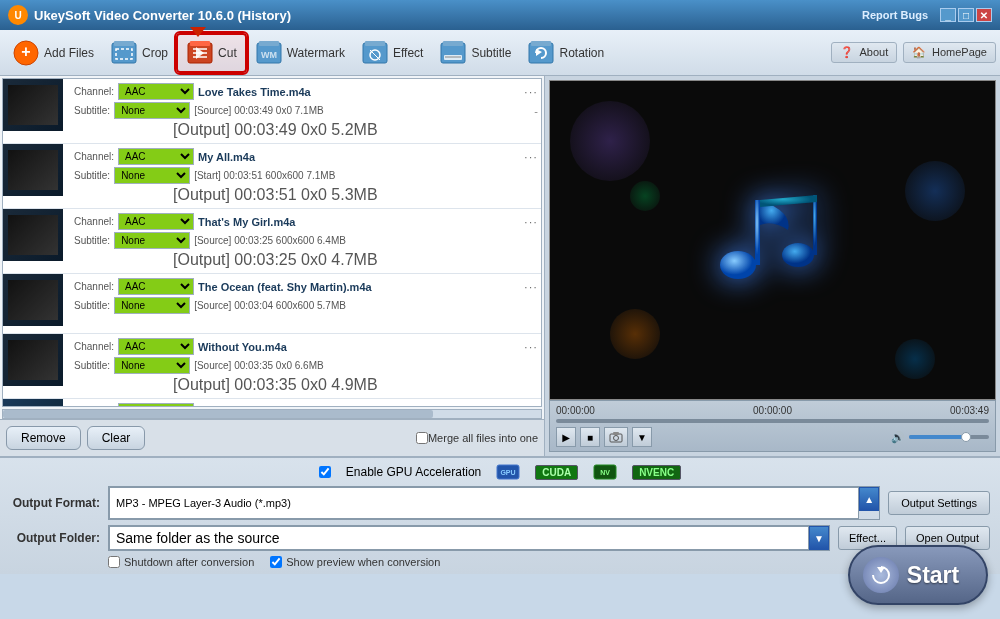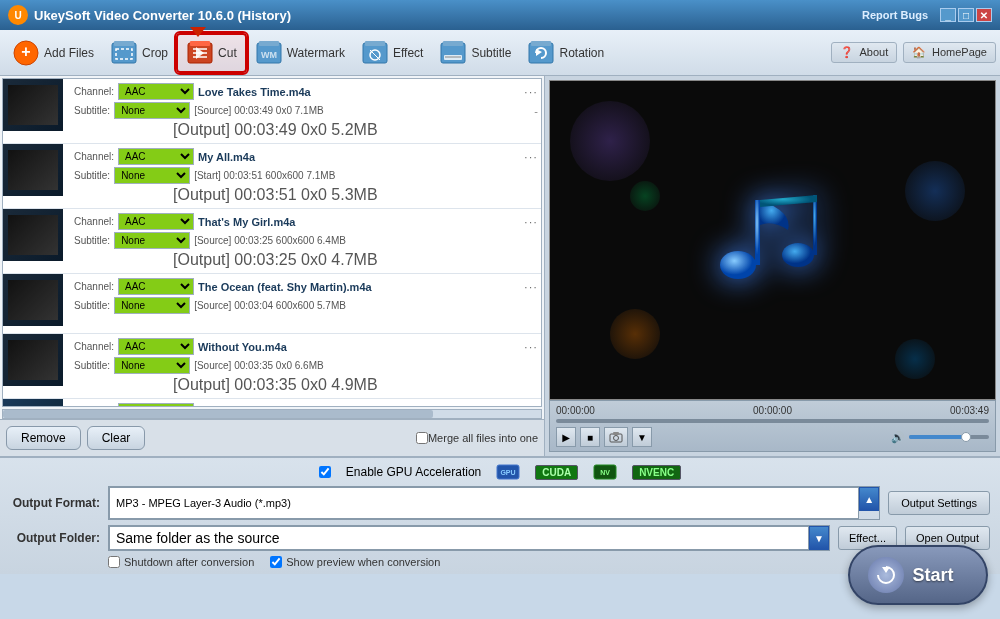--- a/index.html
+++ b/index.html
@@ -333,21 +333,21 @@
       bottom: 55px;
     }
     .start-btn {
       background: linear-gradient(to bottom, #8899bb, #556688);
       border: 2px solid #334466;
       border-radius: 30px;
       padding: 10px 24px 10px 10px;
       display: flex; align-items: center; gap: 8px;
       cursor: pointer;
       color: white;
-      font-size: 18px;
+      font-size: 23px;
       font-weight: bold;
       text-shadow: 0 1px 2px rgba(0,0,0,0.5);
       box-shadow: 0 3px 8px rgba(0,0,0,0.3);
       min-width: 140px;
       justify-content: center;
     }
     .start-icon {
       width: 36px; height: 36px;
       background: radial-gradient(circle, #aabbdd, #6677aa);
       border-radius: 50%;

